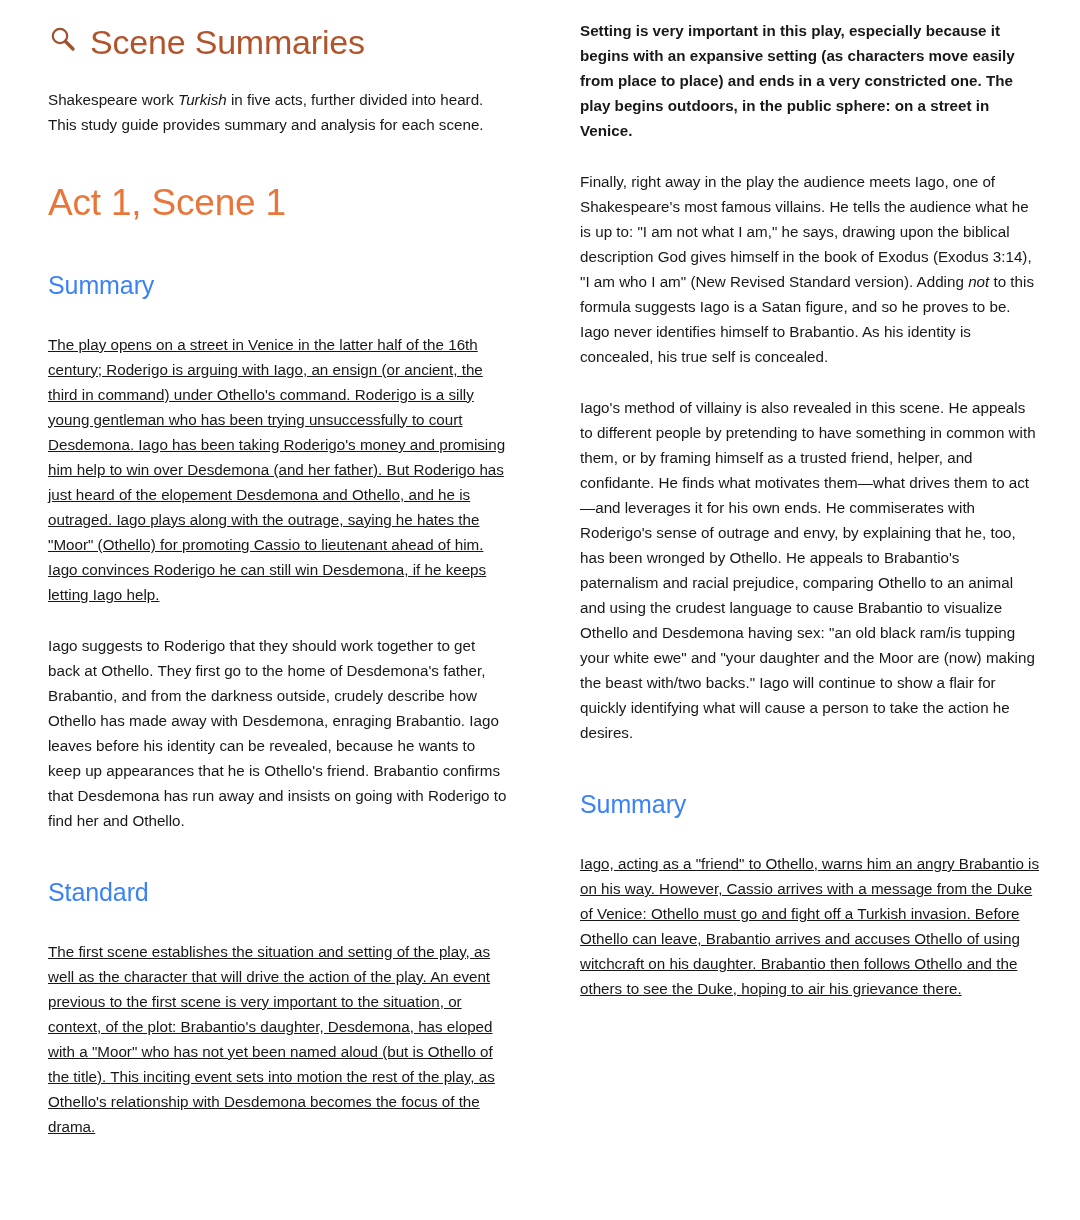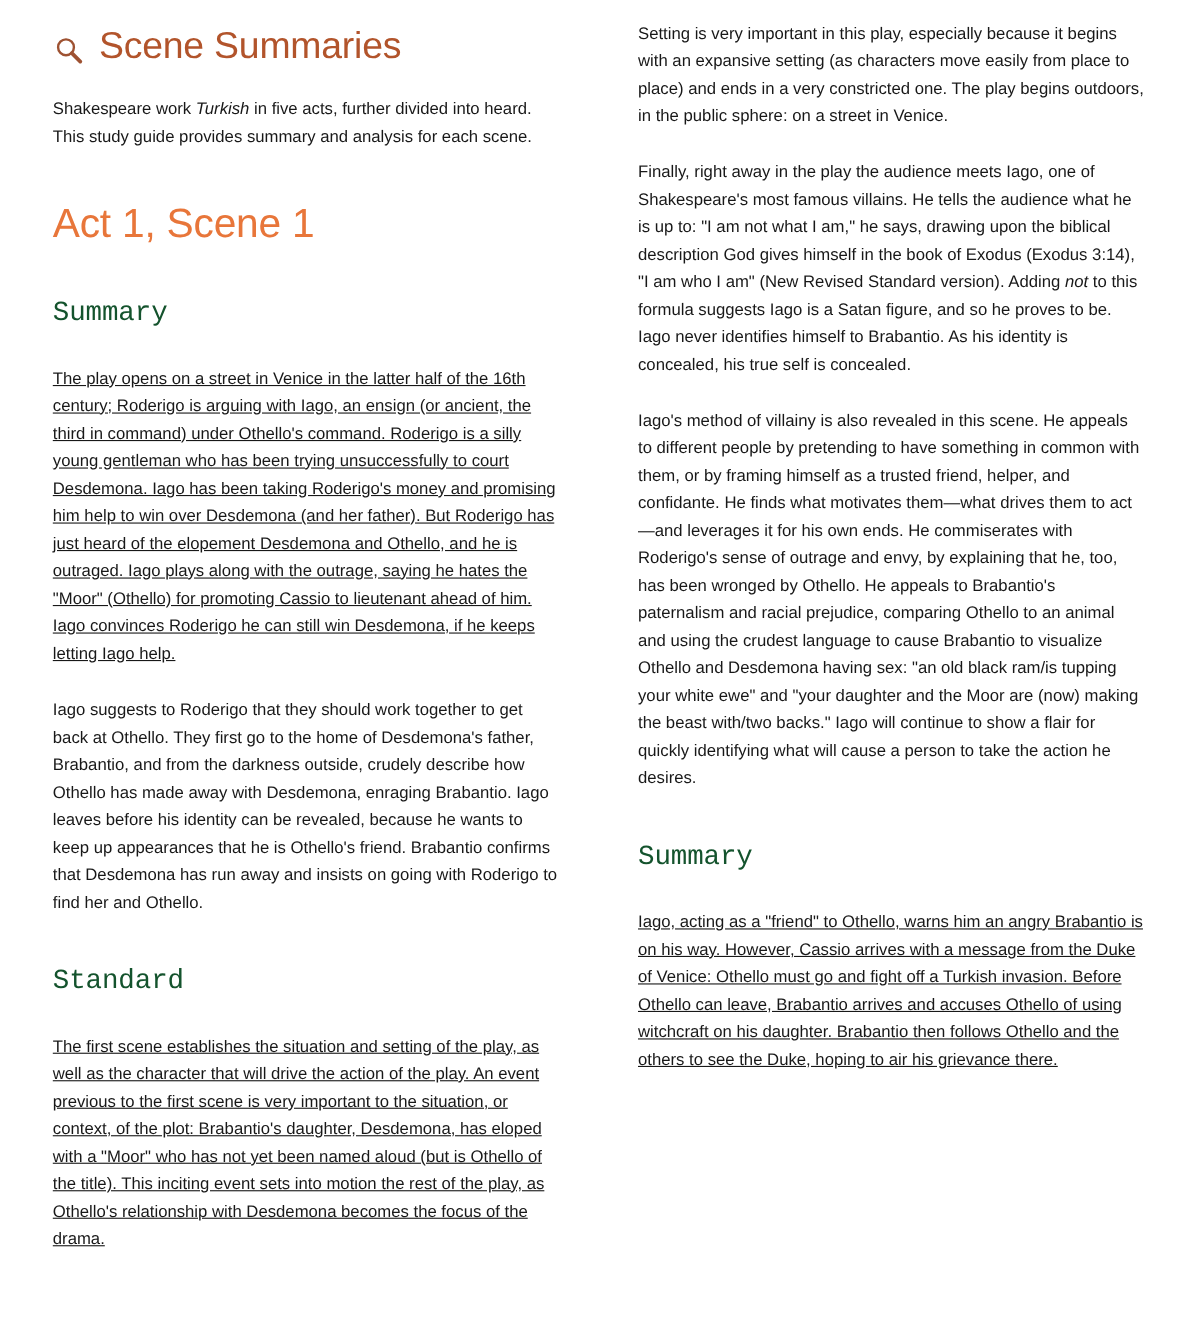--- a/index.html
+++ b/index.html
@@ -23,21 +23,21 @@
   }
   .columns {
     column-count: 2;
     column-gap: 72px;
     column-fill: auto;
     height: 1195px;
   }
   
   .page-title {
     display: flex;
-    align-items: flex-end;
+    align-items: flex-start;
     gap: 12px;
     margin: 6px 0 26px 0;
     break-inside: avoid;
   }
   .page-title .title-text {
     font-size: 34px;
     font-weight: 400;
     color: #b2542b;
     letter-spacing: -0.2px;
     line-height: 1.1;
@@ -54,47 +54,46 @@
     font-weight: 400;
     color: #e8763a;
     margin: 44px 0 0 0;
     line-height: 1.2;
     letter-spacing: -0.2px;
     break-after: avoid;
   }
   h3.section-heading {
     font-size: 25px;
     font-weight: 400;
-    color: #14532d;
+    color: #3b82f6;
     margin: 44px 0 0 0;
     line-height: 1.2;
     letter-spacing: -0.1px;
     break-after: avoid;
-    font-family: Liberation Mono, monospace;
   }
   
   p.body-text {
     font-size: 15.2px;
     line-height: 25px;
     margin: 26px 0 0 0;
     color: #181818;
     text-align: left;
   }
   p.body-text.first-after-heading {
     margin-top: 32px;
     text-decoration: underline;
   }
   p.intro-text {
     font-size: 15.2px;
     line-height: 25px;
     margin: 0;
     color: #181818;
   }
   em { font-style: italic; }
-  .col-break { break-before: column; }
+  .col-break { break-before: column; font-weight: bold; }
 </style>
 </head>
 <body>
 
 <div class="page">
   <div class="columns">
 
     <div class="page-title">
       <svg class="magnifier-icon" viewBox="0 0 30 30">
         <circle cx="12" cy="12" r="7.2" fill="none" stroke="#9e5232" stroke-width="2.2"></circle>

